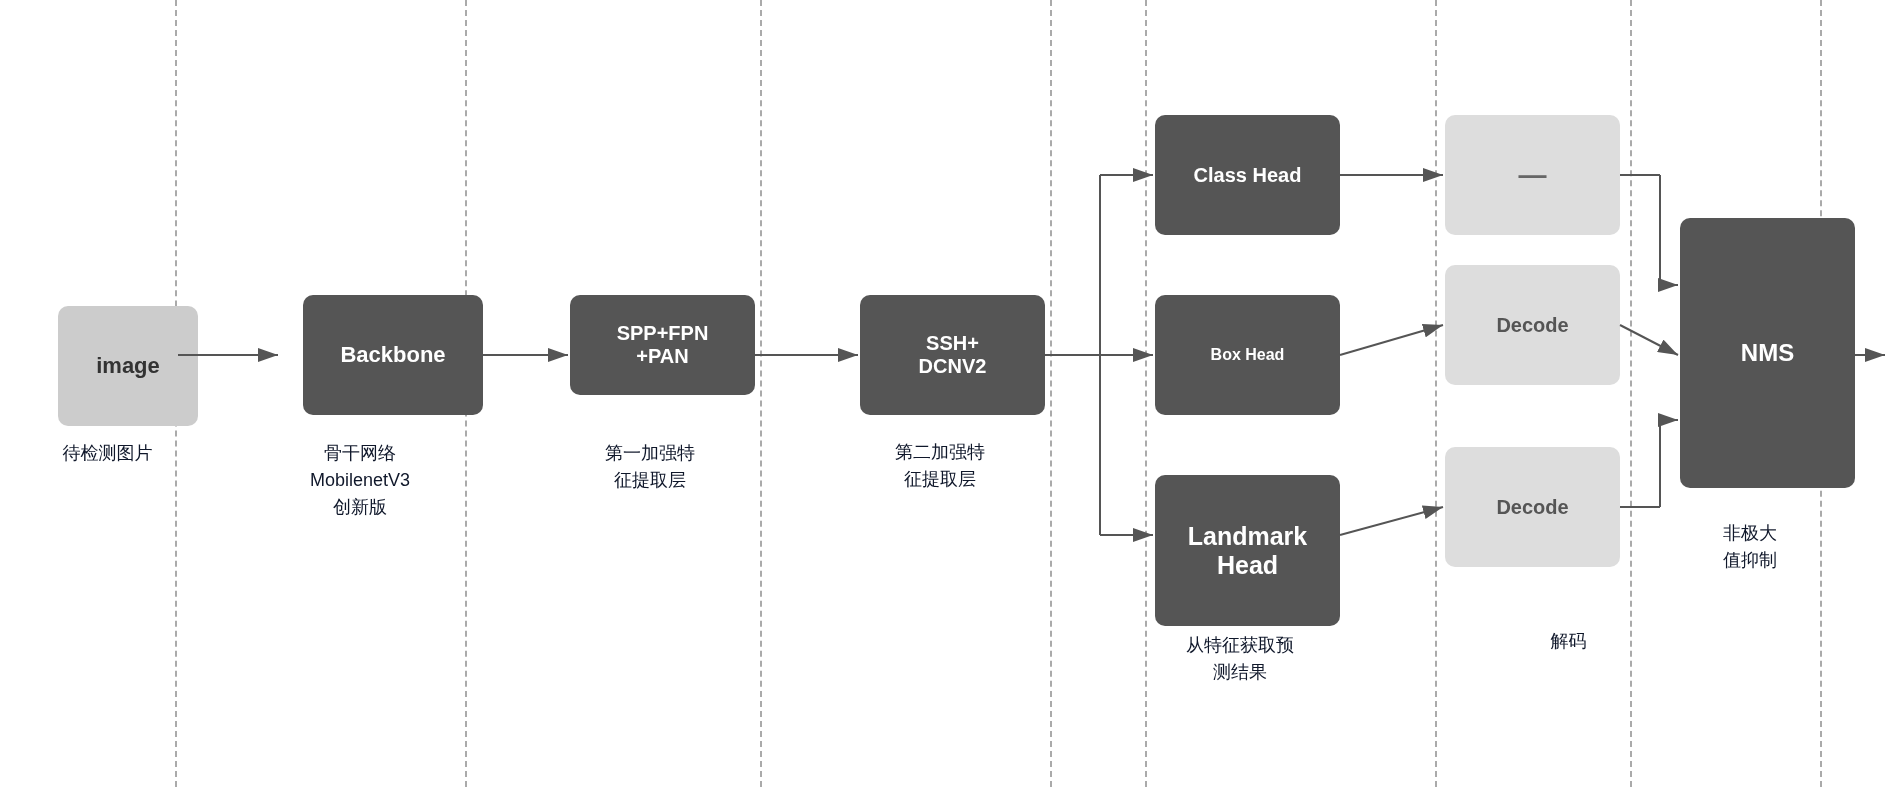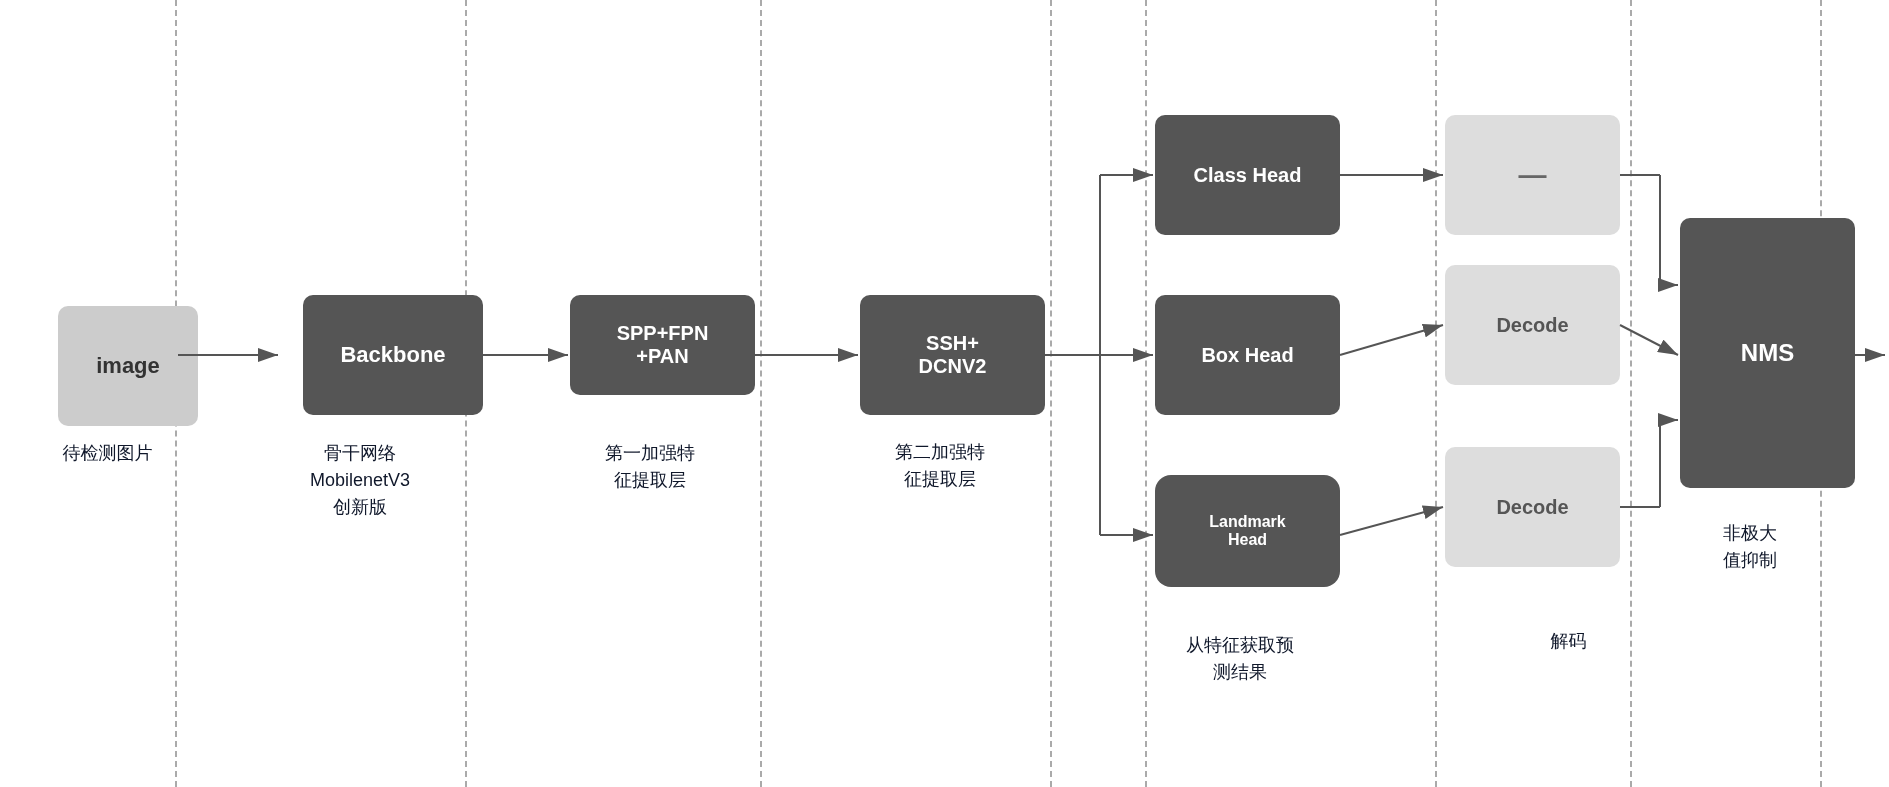--- a/index.html
+++ b/index.html
@@ -93,25 +93,25 @@
   </div>
 
   <div class="box box-dark" style="left:860px;top:295px;width:185px;height:120px;font-size:20px;">
     <span>SSH+<br>DCNV2</span>
   </div>
 
   <div class="box box-dark" style="left:1155px;top:115px;width:185px;height:120px;font-size:20px;">
     <span>Class Head</span>
   </div>
 
-  <div class="box box-dark" style="left:1155px;top:295px;width:185px;height:120px;font-size:20px;">
+  <div class="box box-dark" style="left:1155px;top:295px;width:185px;height:120px;font-size:16px;">
     <span>Box Head</span>
   </div>
 
-  <div class="box box-dark" style="left:1155px;top:475px;width:185px;height:112px;font-size:16px;border-radius:16px;">
+  <div class="box box-dark" style="left:1155px;top:475px;width:185px;height:151px;font-size:25px;">
     <span>Landmark<br>Head</span>
   </div>
 
   <div class="box box-lighter" style="left:1445px;top:115px;width:175px;height:120px;font-size:28px;color:#666;">
     <span>—</span>
   </div>
 
   <div class="box box-lighter" style="left:1445px;top:265px;width:175px;height:120px;font-size:20px;color:#555;">
     <span>Decode</span>
   </div>

